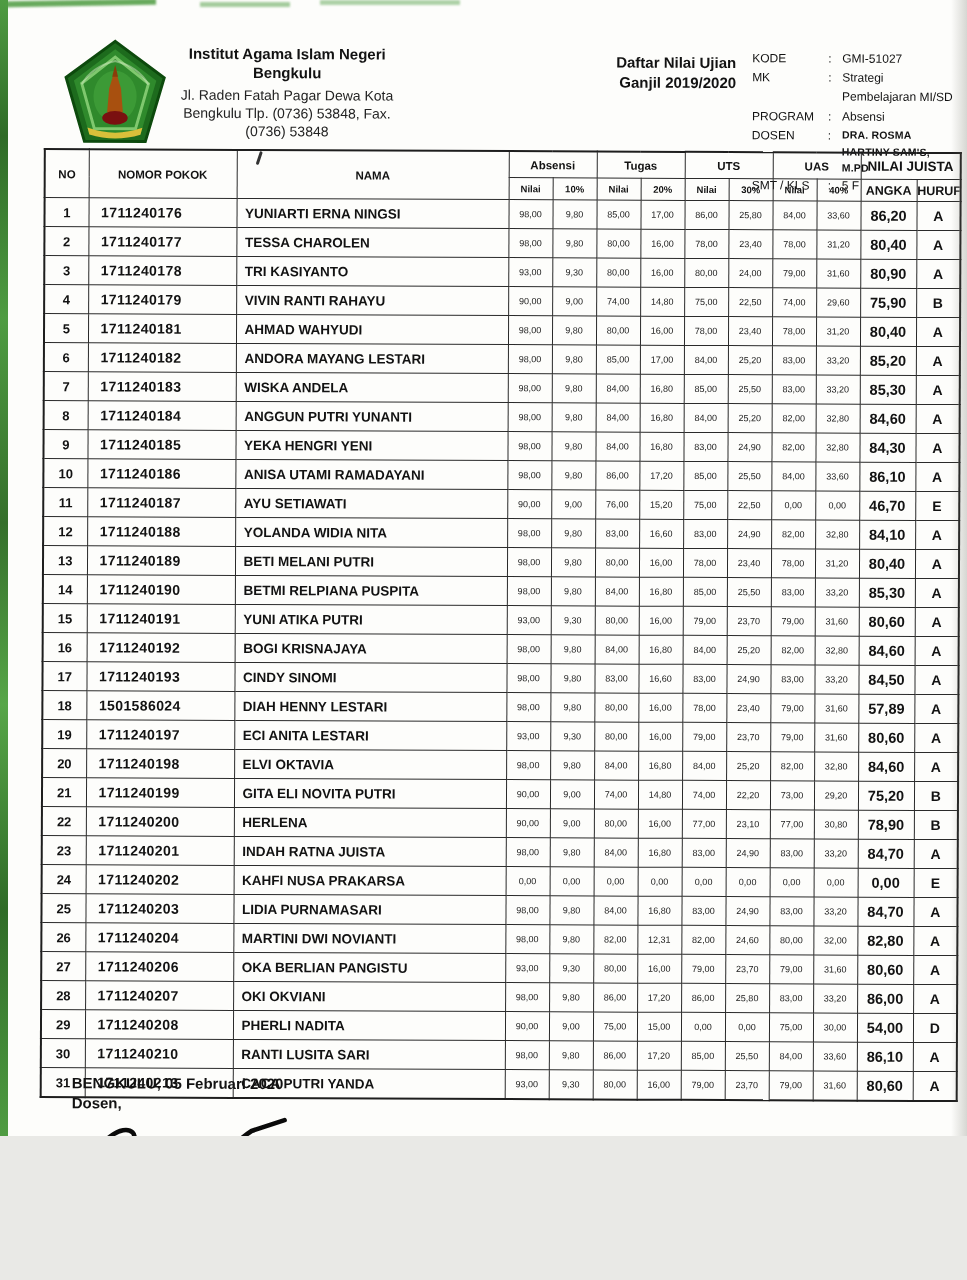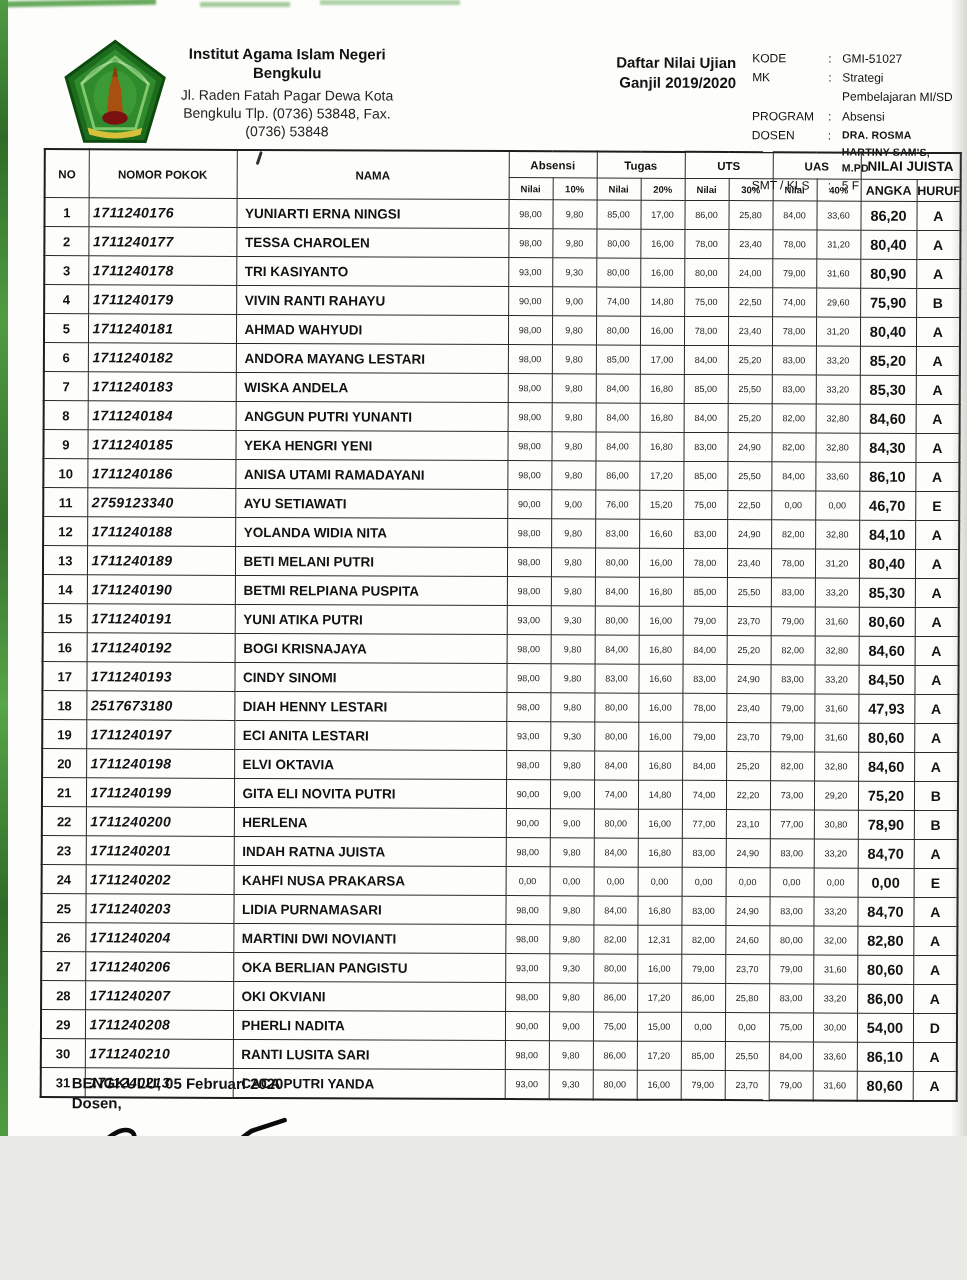--- a/index.html
+++ b/index.html
@@ -40,21 +40,21 @@
   
   .grade-table{position:absolute;left:42px;top:150px;width:912px;border-collapse:collapse;
     table-layout:fixed;border:2px solid #1e1e1e;}
   .grade-table th,.grade-table td{border:1px solid #2a2a2a;padding:0;overflow:hidden;white-space:nowrap;}
   .h1 th{height:25px;font-size:11.5px;font-weight:bold;}
   .h1 .final-h{font-size:13.5px;}
   .h2 th{height:21px;font-size:9.5px;font-weight:bold;}
   .h2 .fin-sub{font-size:12.5px;}
   .grade-table tbody td{height:28px;}
   td.no{text-align:center;font-weight:bold;font-size:13px;}
-  td.nomor{padding-left:4px;font-weight:bold;font-size:14px;letter-spacing:.4px;font-style:italic;}
+  td.nomor{padding-left:12px;font-weight:bold;font-size:14px;letter-spacing:.4px;}
   td.nama{padding-left:8px;font-weight:bold;font-size:13.5px;}
   td.score{text-align:center;font-size:9px;color:#1a1a1a;}
   td.angka{text-align:center;font-weight:bold;font-size:14.5px;}
   td.huruf{text-align:center;font-weight:bold;font-size:14px;}
 
   
   .footer{position:absolute;left:74px;top:1076px;font-size:15px;}
   .place{font-weight:bold;}
   .dosen-line{font-weight:bold;margin-top:3px;}
   .sig{margin:2px 0 0 8px;}
@@ -322,21 +322,21 @@
             <td class="score">17,20</td>
             <td class="score">85,00</td>
             <td class="score">25,50</td>
             <td class="score">84,00</td>
             <td class="score">33,60</td>
             <td class="angka">86,10</td>
             <td class="huruf">A</td>
           </tr>
           <tr>
             <td class="no">11</td>
-            <td class="nomor">2759123340</td>
+            <td class="nomor">1711240187</td>
             <td class="nama">AYU SETIAWATI</td>
             <td class="score">90,00</td>
             <td class="score">9,00</td>
             <td class="score">76,00</td>
             <td class="score">15,20</td>
             <td class="score">75,00</td>
             <td class="score">22,50</td>
             <td class="score">0,00</td>
             <td class="score">0,00</td>
             <td class="angka">46,70</td>
@@ -427,31 +427,31 @@
             <td class="score">16,60</td>
             <td class="score">83,00</td>
             <td class="score">24,90</td>
             <td class="score">83,00</td>
             <td class="score">33,20</td>
             <td class="angka">84,50</td>
             <td class="huruf">A</td>
           </tr>
           <tr>
             <td class="no">18</td>
-            <td class="nomor">2517673180</td>
+            <td class="nomor">1501586024</td>
             <td class="nama">DIAH HENNY LESTARI</td>
             <td class="score">98,00</td>
             <td class="score">9,80</td>
             <td class="score">80,00</td>
             <td class="score">16,00</td>
             <td class="score">78,00</td>
             <td class="score">23,40</td>
             <td class="score">79,00</td>
             <td class="score">31,60</td>
-            <td class="angka">47,93</td>
+            <td class="angka">57,89</td>
             <td class="huruf">A</td>
           </tr>
           <tr>
             <td class="no">19</td>
             <td class="nomor">1711240197</td>
             <td class="nama">ECI ANITA LESTARI</td>
             <td class="score">93,00</td>
             <td class="score">9,30</td>
             <td class="score">80,00</td>
             <td class="score">16,00</td>

